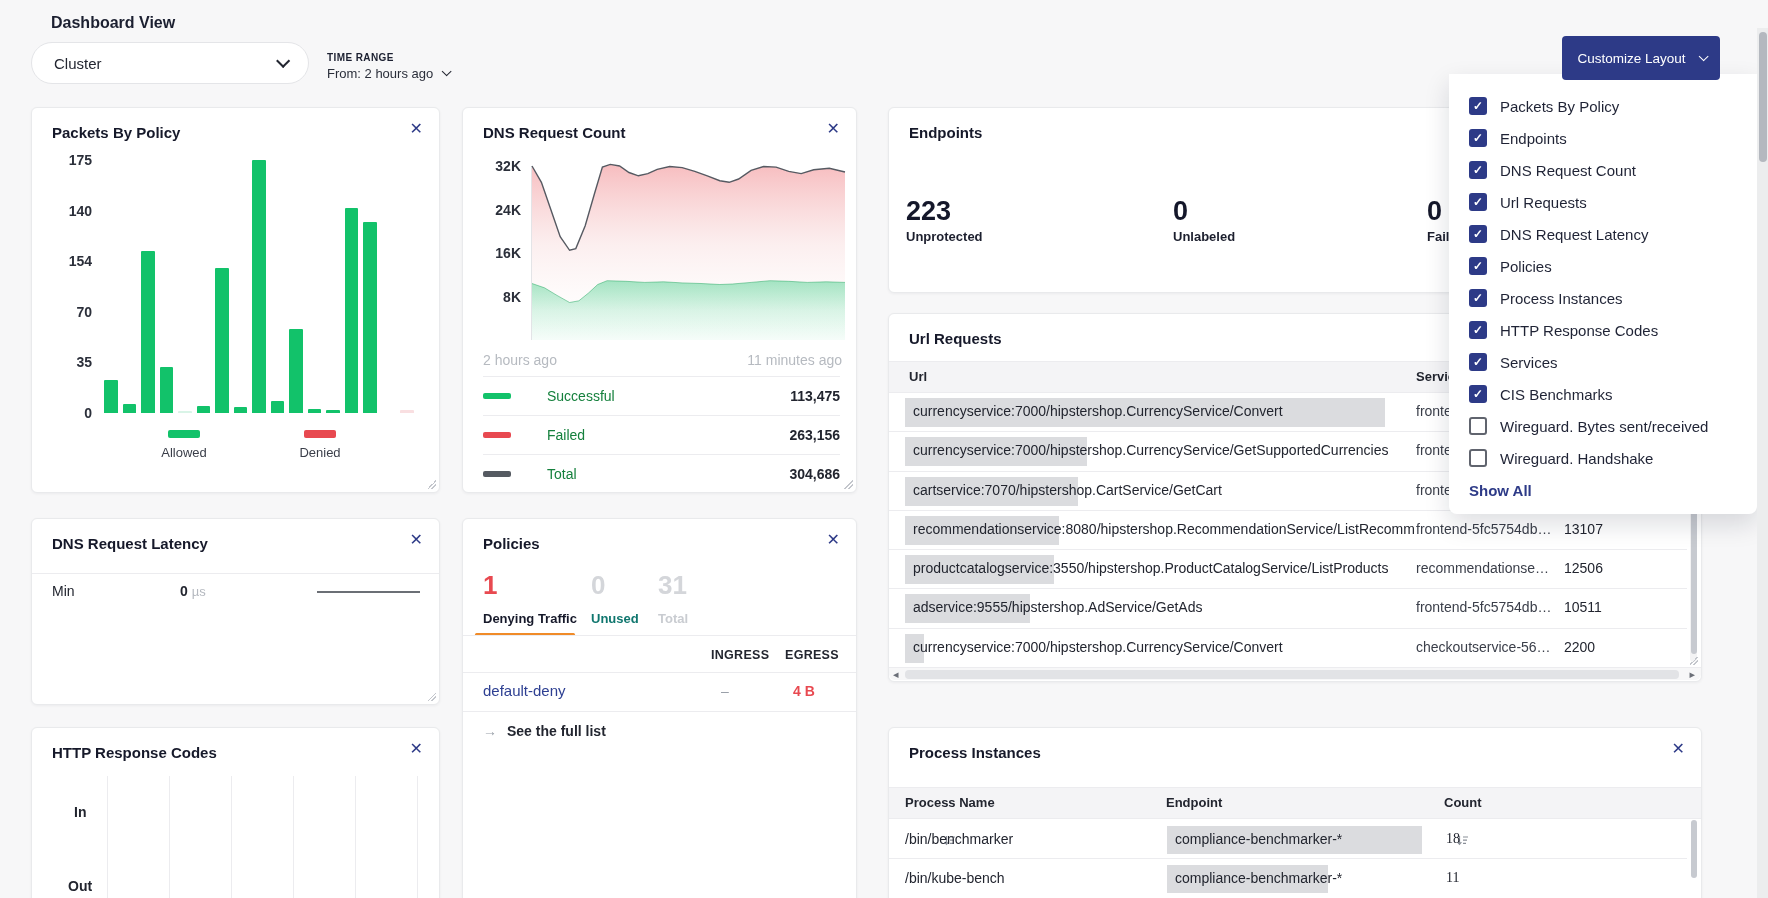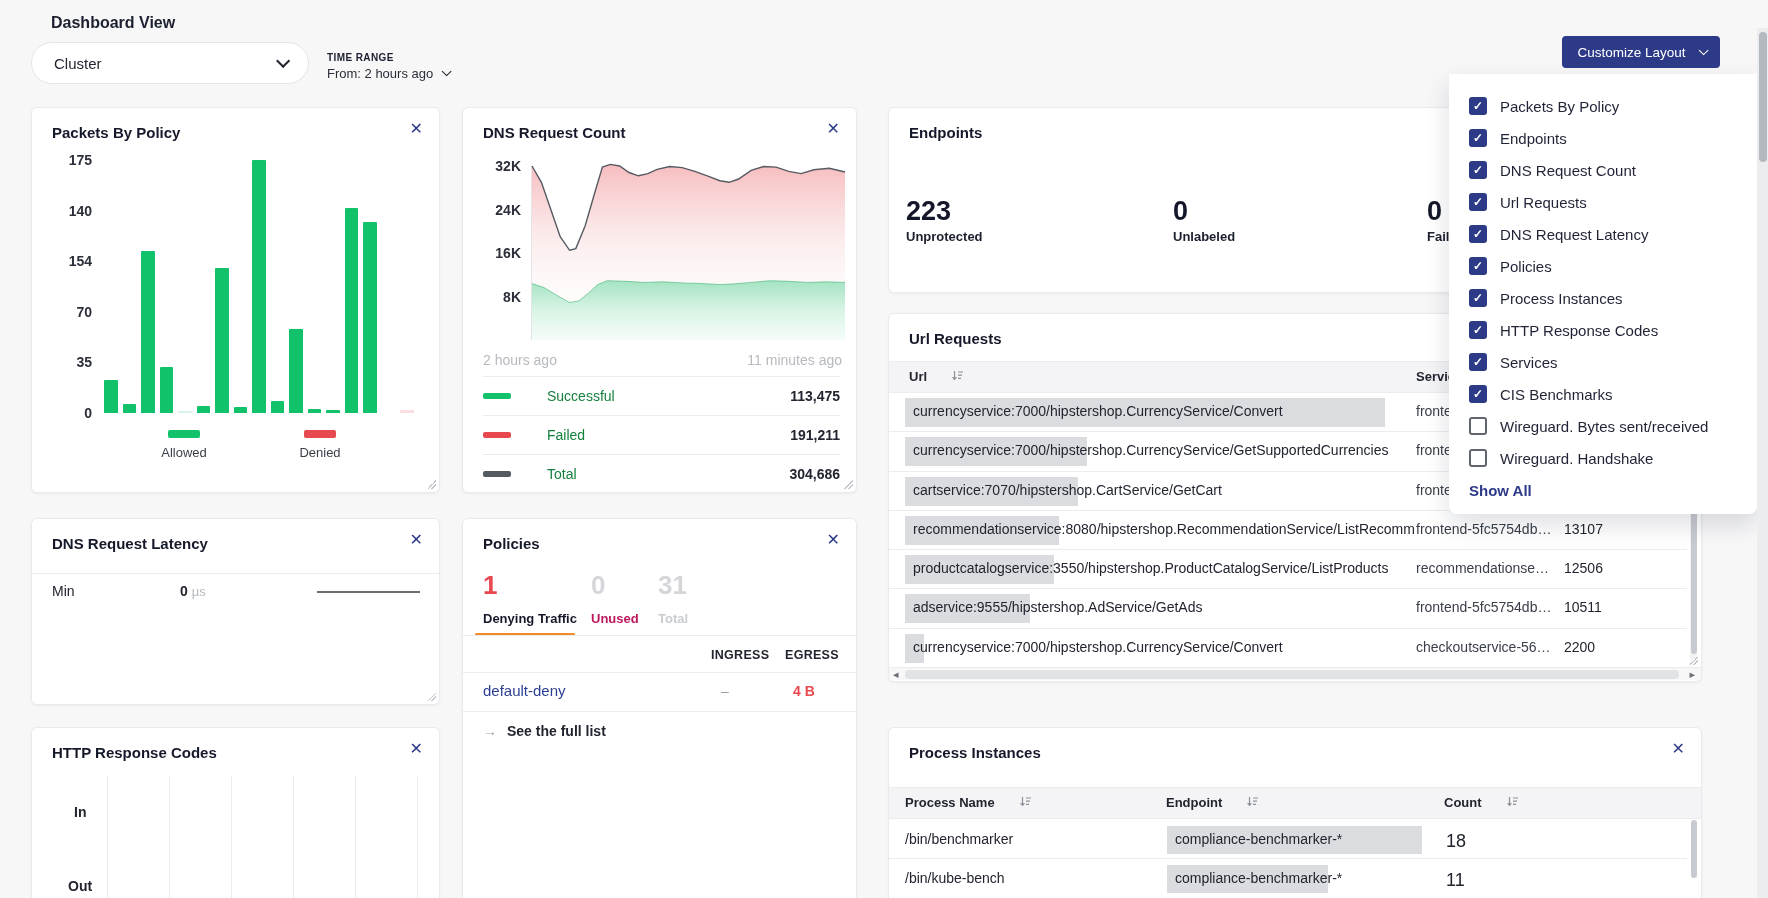--- a/index.html
+++ b/index.html
@@ -13,21 +13,21 @@
     border:1px solid #e4e5e8; border-radius:21px; display:flex; align-items:center; justify-content:space-between;
     padding:0 22px; font-size:15px; color:#232631; cursor:pointer; }
   .chev { width:10px; height:10px; border-right:2px solid #232631; border-bottom:2px solid #232631;
     transform:rotate(45deg) translateY(-3px); }
   .chev.small { width:7px; height:7px; border-width:1.5px; }
   .chev.white { border-color:#fff; }
   .time-range { position:absolute; left:327px; top:52px; }
   .time-range .tr-label { font-size:10px; font-weight:700; letter-spacing:.4px; color:#1b1f30; text-transform:uppercase; }
   .time-range .tr-value { margin-top:3px; font-size:13px; color:#2a2e3a; display:flex; align-items:center; gap:8px; cursor:pointer; }
 
-  .customize-btn { position:absolute; left:1562px; top:36px; width:158px; height:32px; background:#2d3a87;
+  .customize-btn { position:absolute; left:1562px; top:36px; width:158px; height:44px; background:#2d3a87;
     border:none; border-radius:4px; color:#fff; font-size:13.5px; display:flex; align-items:center;
     justify-content:center; gap:12px; cursor:pointer; z-index:60; }
 
   
   .customize-menu { position:absolute; left:1449px; top:74px; width:308px; height:440px; background:#fff;
     border-radius:0 0 8px 8px; box-shadow:0 10px 26px rgba(15,18,40,.14); padding:16px 20px 10px 20px; z-index:55; }
   .menu-item { display:flex; align-items:center; gap:13px; height:32px; font-size:15px; color:#1f2335; cursor:pointer; }
   .cb { width:18px; height:18px; border-radius:3px; flex:none; display:flex; align-items:center; justify-content:center; }
   .cb.checked { background:#2d3a87; color:#fff; font-size:12px; font-weight:700; }
   .cb.unchecked { background:#fff; border:2px solid #60646e; }
@@ -94,31 +94,31 @@
   .pol-col-head { position:absolute; top:129px; font-size:12.5px; font-weight:700; color:#22252f; letter-spacing:.3px; }
   .pol-row-name { position:absolute; left:20px; top:163px; font-size:15px; color:#2d3f92; cursor:pointer; }
   .pol-row-ing { position:absolute; left:258px; top:164px; font-size:14px; color:#9aa0a9; }
   .pol-row-egr { position:absolute; left:330px; top:164px; font-size:14px; font-weight:600; color:#e84950; }
   .pol-footer { position:absolute; left:20px; top:204px; font-size:14px; font-weight:600; color:#22252f; cursor:pointer; }
   .pol-footer .arrow { color:#9aa0a9; margin-right:10px; font-weight:400; }
 
   
   .tbl-header { position:absolute; left:0; right:0; height:32px; background:#f4f4f6; border-top:1px solid #ececef;
     border-bottom:1px solid #ececef; }
-  .tbl-header .th { position:absolute; top:7px; font-size:13px; font-weight:700; color:#22252f; display:flex; gap:24px; cursor:pointer; }
+  .tbl-header .th { position:absolute; top:7px; font-size:13px; font-weight:700; color:#22252f; display:flex; gap:24px; align-items:center; cursor:pointer;flex-direction:column; }
   .tbl-rows { position:absolute; left:0; right:14px; }
   .trow { position:relative; height:39.3px; border-bottom:1px solid #ececef; }
   .cell-url { position:absolute; left:24px; top:10px; font-size:14px; color:#22252f; white-space:nowrap; z-index:1; }
   .cell-hl { position:absolute; left:16px; top:5px; height:29px; background:#dbdcdf; z-index:0; }
   .cell-svc { position:absolute; left:527px; top:10px; width:135px; font-size:14px; color:#3a3e49; white-space:nowrap; overflow:hidden; }
   .cell-cnt { position:absolute; left:675px; top:10px; font-size:14px; color:#22252f; }
   .cell-proc { position:absolute; left:16px; top:11px; font-size:14px; color:#22252f; }
   .cell-ep { position:absolute; left:286px; top:11px; font-size:14px; color:#22252f; z-index:1; }
   .cell-ephl { position:absolute; left:278px; top:6px; height:28px; background:#dbdcdf; z-index:0; }
-  .cell-pcnt { position:absolute; left:557px; top:11px; font-size:18px; color:#22252f; }
+  .cell-pcnt { position:absolute; left:557px; top:11px; font-size:14px; color:#22252f;font-family:Liberation Serif, serif; }
 
   
   .url-vscroll { position:absolute; right:4px; top:80px; width:7px; height:268px; background:#f3f3f4; border-radius:4px; }
   .url-vthumb { position:absolute; left:0.5px; top:110px; width:6px; height:150px; background:#c7cad0; border-radius:3px; }
   .url-hscroll { position:absolute; left:0; right:0; bottom:1px; height:13px; background:#f7f7f8; border-top:1px solid #ececef;
     border-radius:0 0 6px 6px; }
   .url-hthumb { position:absolute; left:16px; right:22px; top:2px; height:9px; background:#e2e3e6; border-radius:4px; }
   .hs-arrow { position:absolute; top:0px; font-size:11px; color:#6b6f78; line-height:13px; cursor:pointer; }
   .proc-vscroll { position:absolute; right:4px; top:92px; width:7px; height:120px; }
   .proc-vthumb { position:absolute; left:0.5px; top:0; width:6px; height:58px; background:#c7cad0; border-radius:3px; }
@@ -289,21 +289,21 @@
     </div>
     <div class="dns-legend" id="dns-legend">
         <div class="dns-leg-row">
           <span class="dns-leg-swatch" style="background: rgb(18, 194, 106);"></span>
           <span class="dns-leg-name">Successful</span>
           <span class="dns-leg-value">113,475</span>
         </div>
         <div class="dns-leg-row">
           <span class="dns-leg-swatch" style="background: rgb(232, 73, 80);"></span>
           <span class="dns-leg-name">Failed</span>
-          <span class="dns-leg-value">191,211</span>
+          <span class="dns-leg-value">263,156</span>
         </div>
         <div class="dns-leg-row">
           <span class="dns-leg-swatch" style="background: rgb(85, 90, 97);"></span>
           <span class="dns-leg-name">Total</span>
           <span class="dns-leg-value">304,686</span>
         </div>
       </div>
     <span class="resize-handle"></span>
   </div>
 
@@ -411,21 +411,21 @@
     <span class="resize-handle"></span>
   </div>
 
   <div class="panel" id="panel-policies">
     <div class="panel-title">Policies</div>
     <span class="close-x">✕</span>
     <div id="policies-tabs">
         <div class="pol-num" style="left: 20px; color: rgb(232, 73, 80);">1</div>
         <div class="pol-tab-label" style="left: 20px; color: rgb(22, 25, 42);">Denying Traffic</div>
         <div class="pol-num" style="left: 128px; color: rgb(212, 214, 218);">0</div>
-        <div class="pol-tab-label" style="left: 128px; color: #be185d;">Unused</div>
+        <div class="pol-tab-label" style="left: 128px; color: #0f766e;">Unused</div>
         <div class="pol-num" style="left: 195px; color: rgb(212, 214, 218);">31</div>
         <div class="pol-tab-label" style="left: 195px; color: rgb(201, 204, 209);">Total</div>
       </div>
     <div class="pol-underline"></div>
     <div class="pol-sep" style="top:116px;"></div>
     <div class="pol-col-head" style="left:248px;">INGRESS</div>
     <div class="pol-col-head" style="left:322px;">EGRESS</div>
     <div class="pol-sep" style="top:153px;"></div>
     <div class="pol-row-name">default-deny</div>
     <div class="pol-row-ing">–</div>

